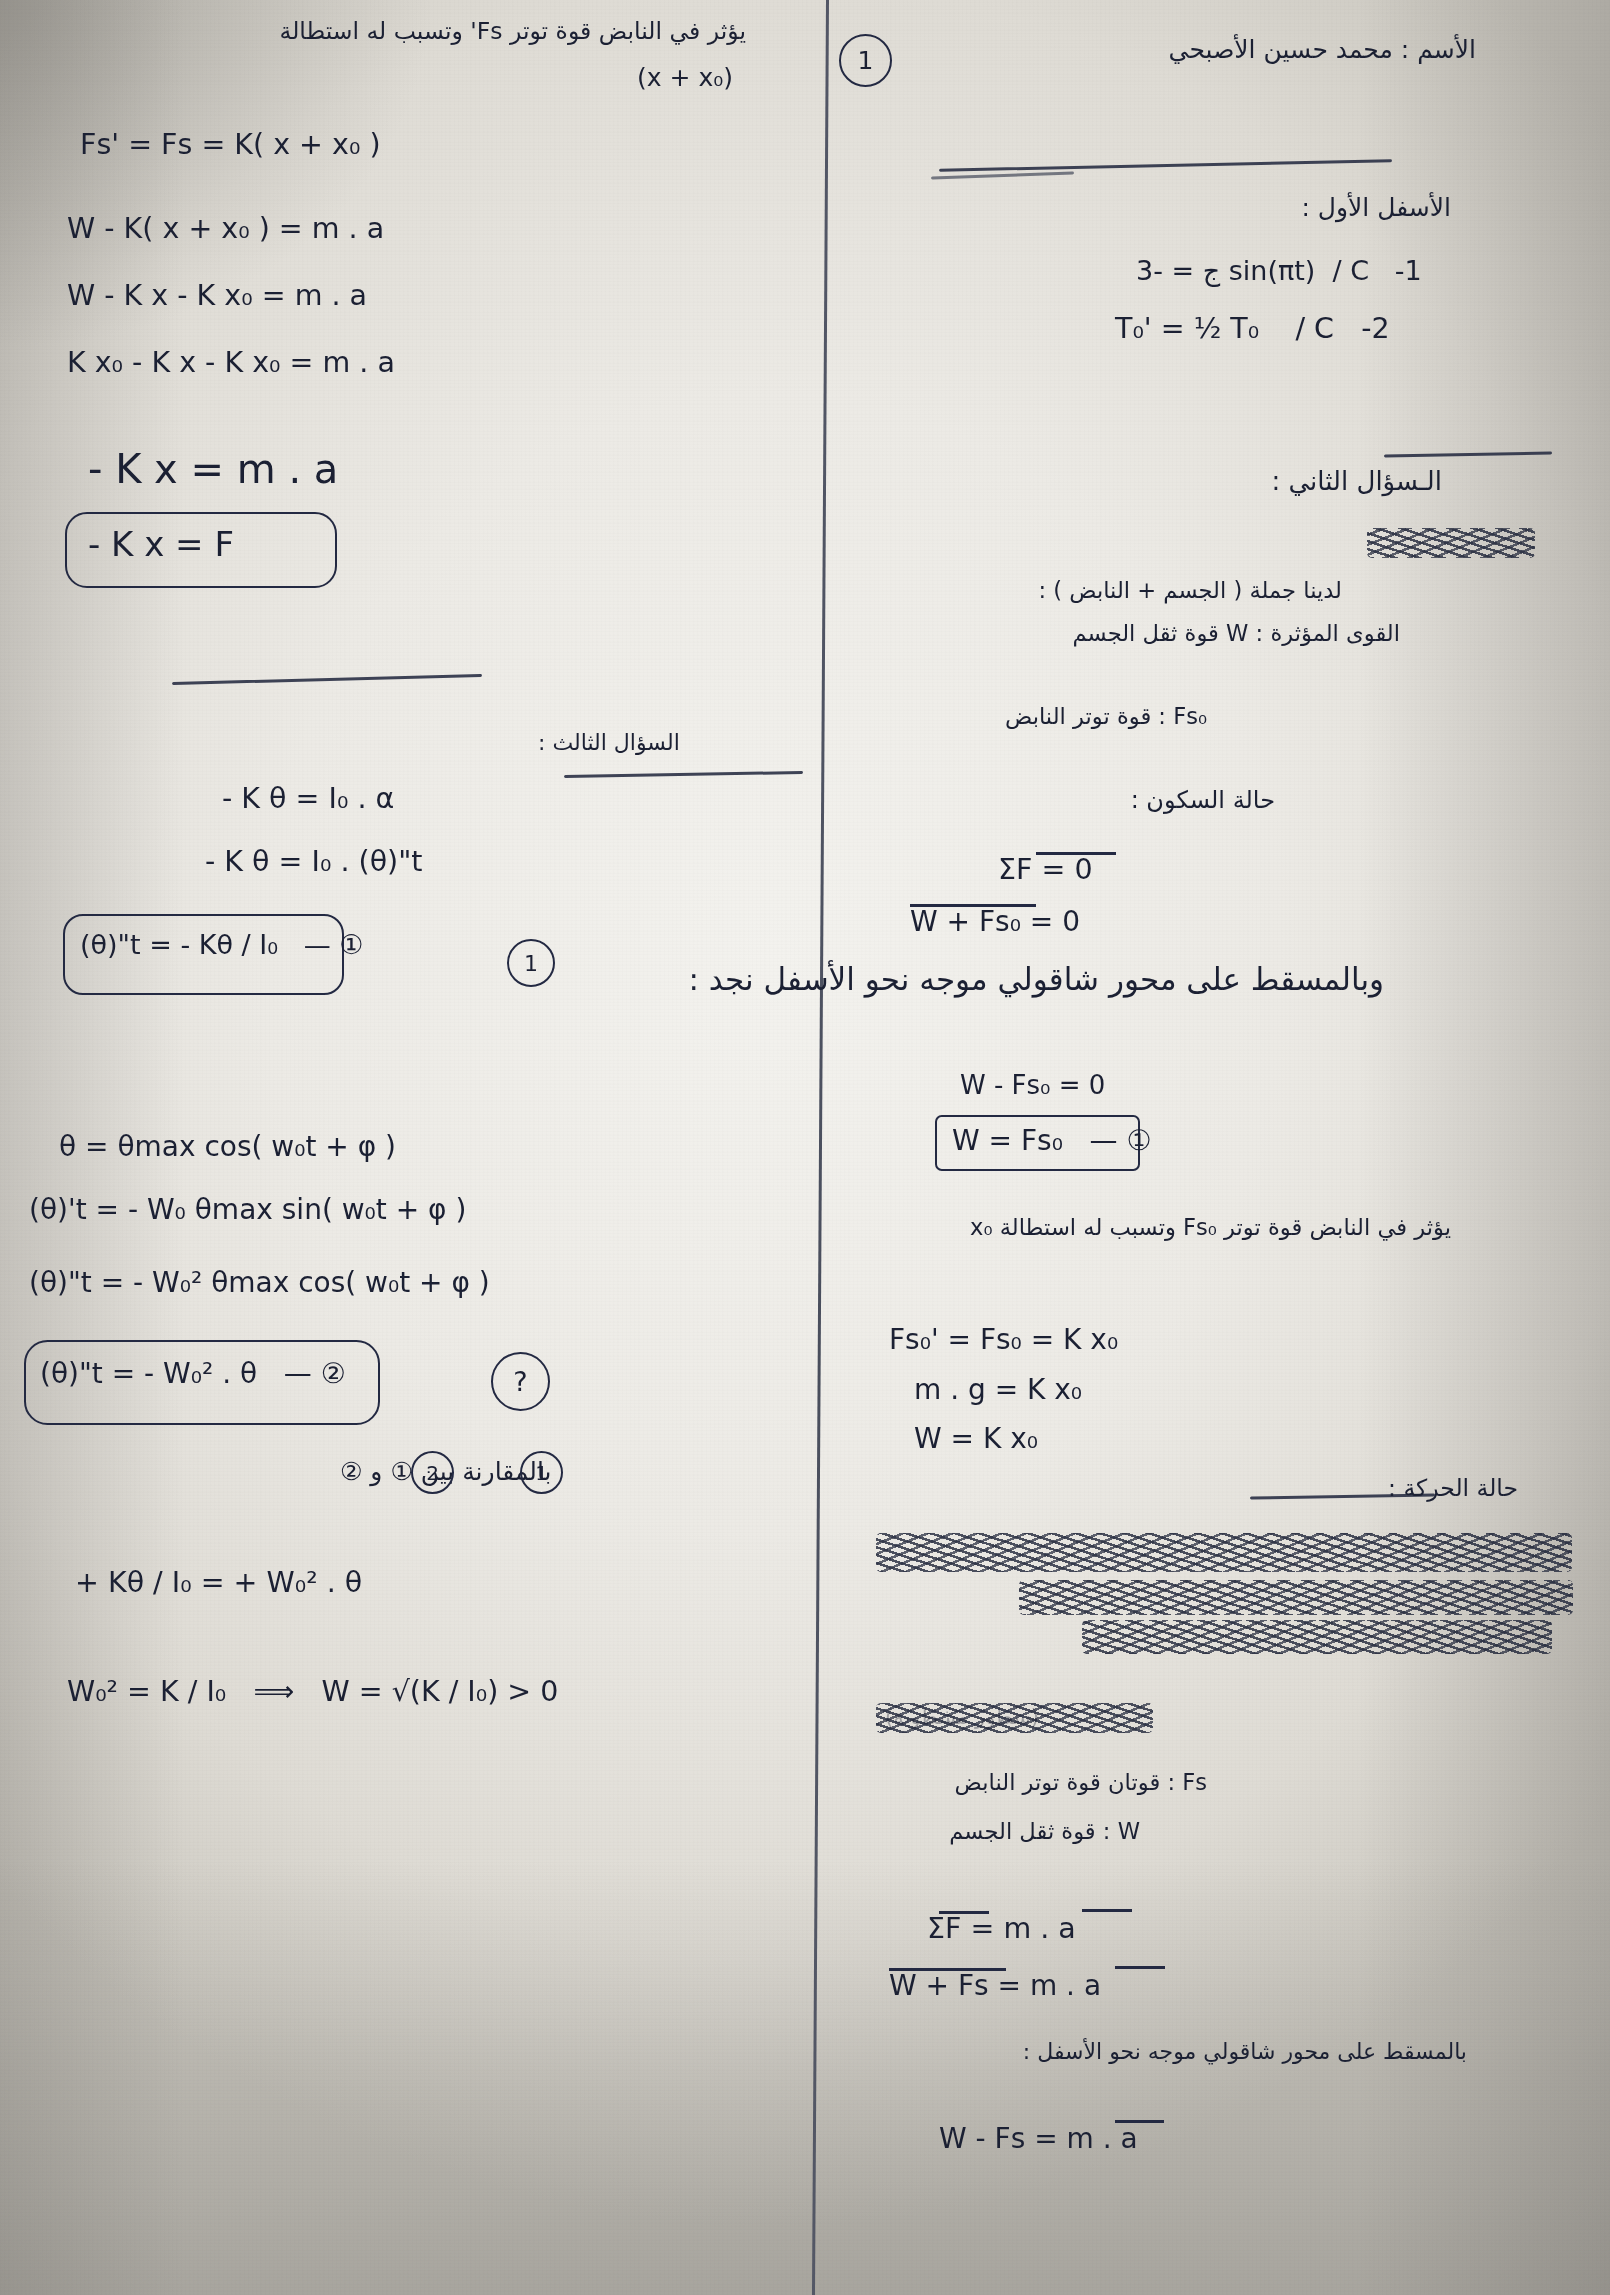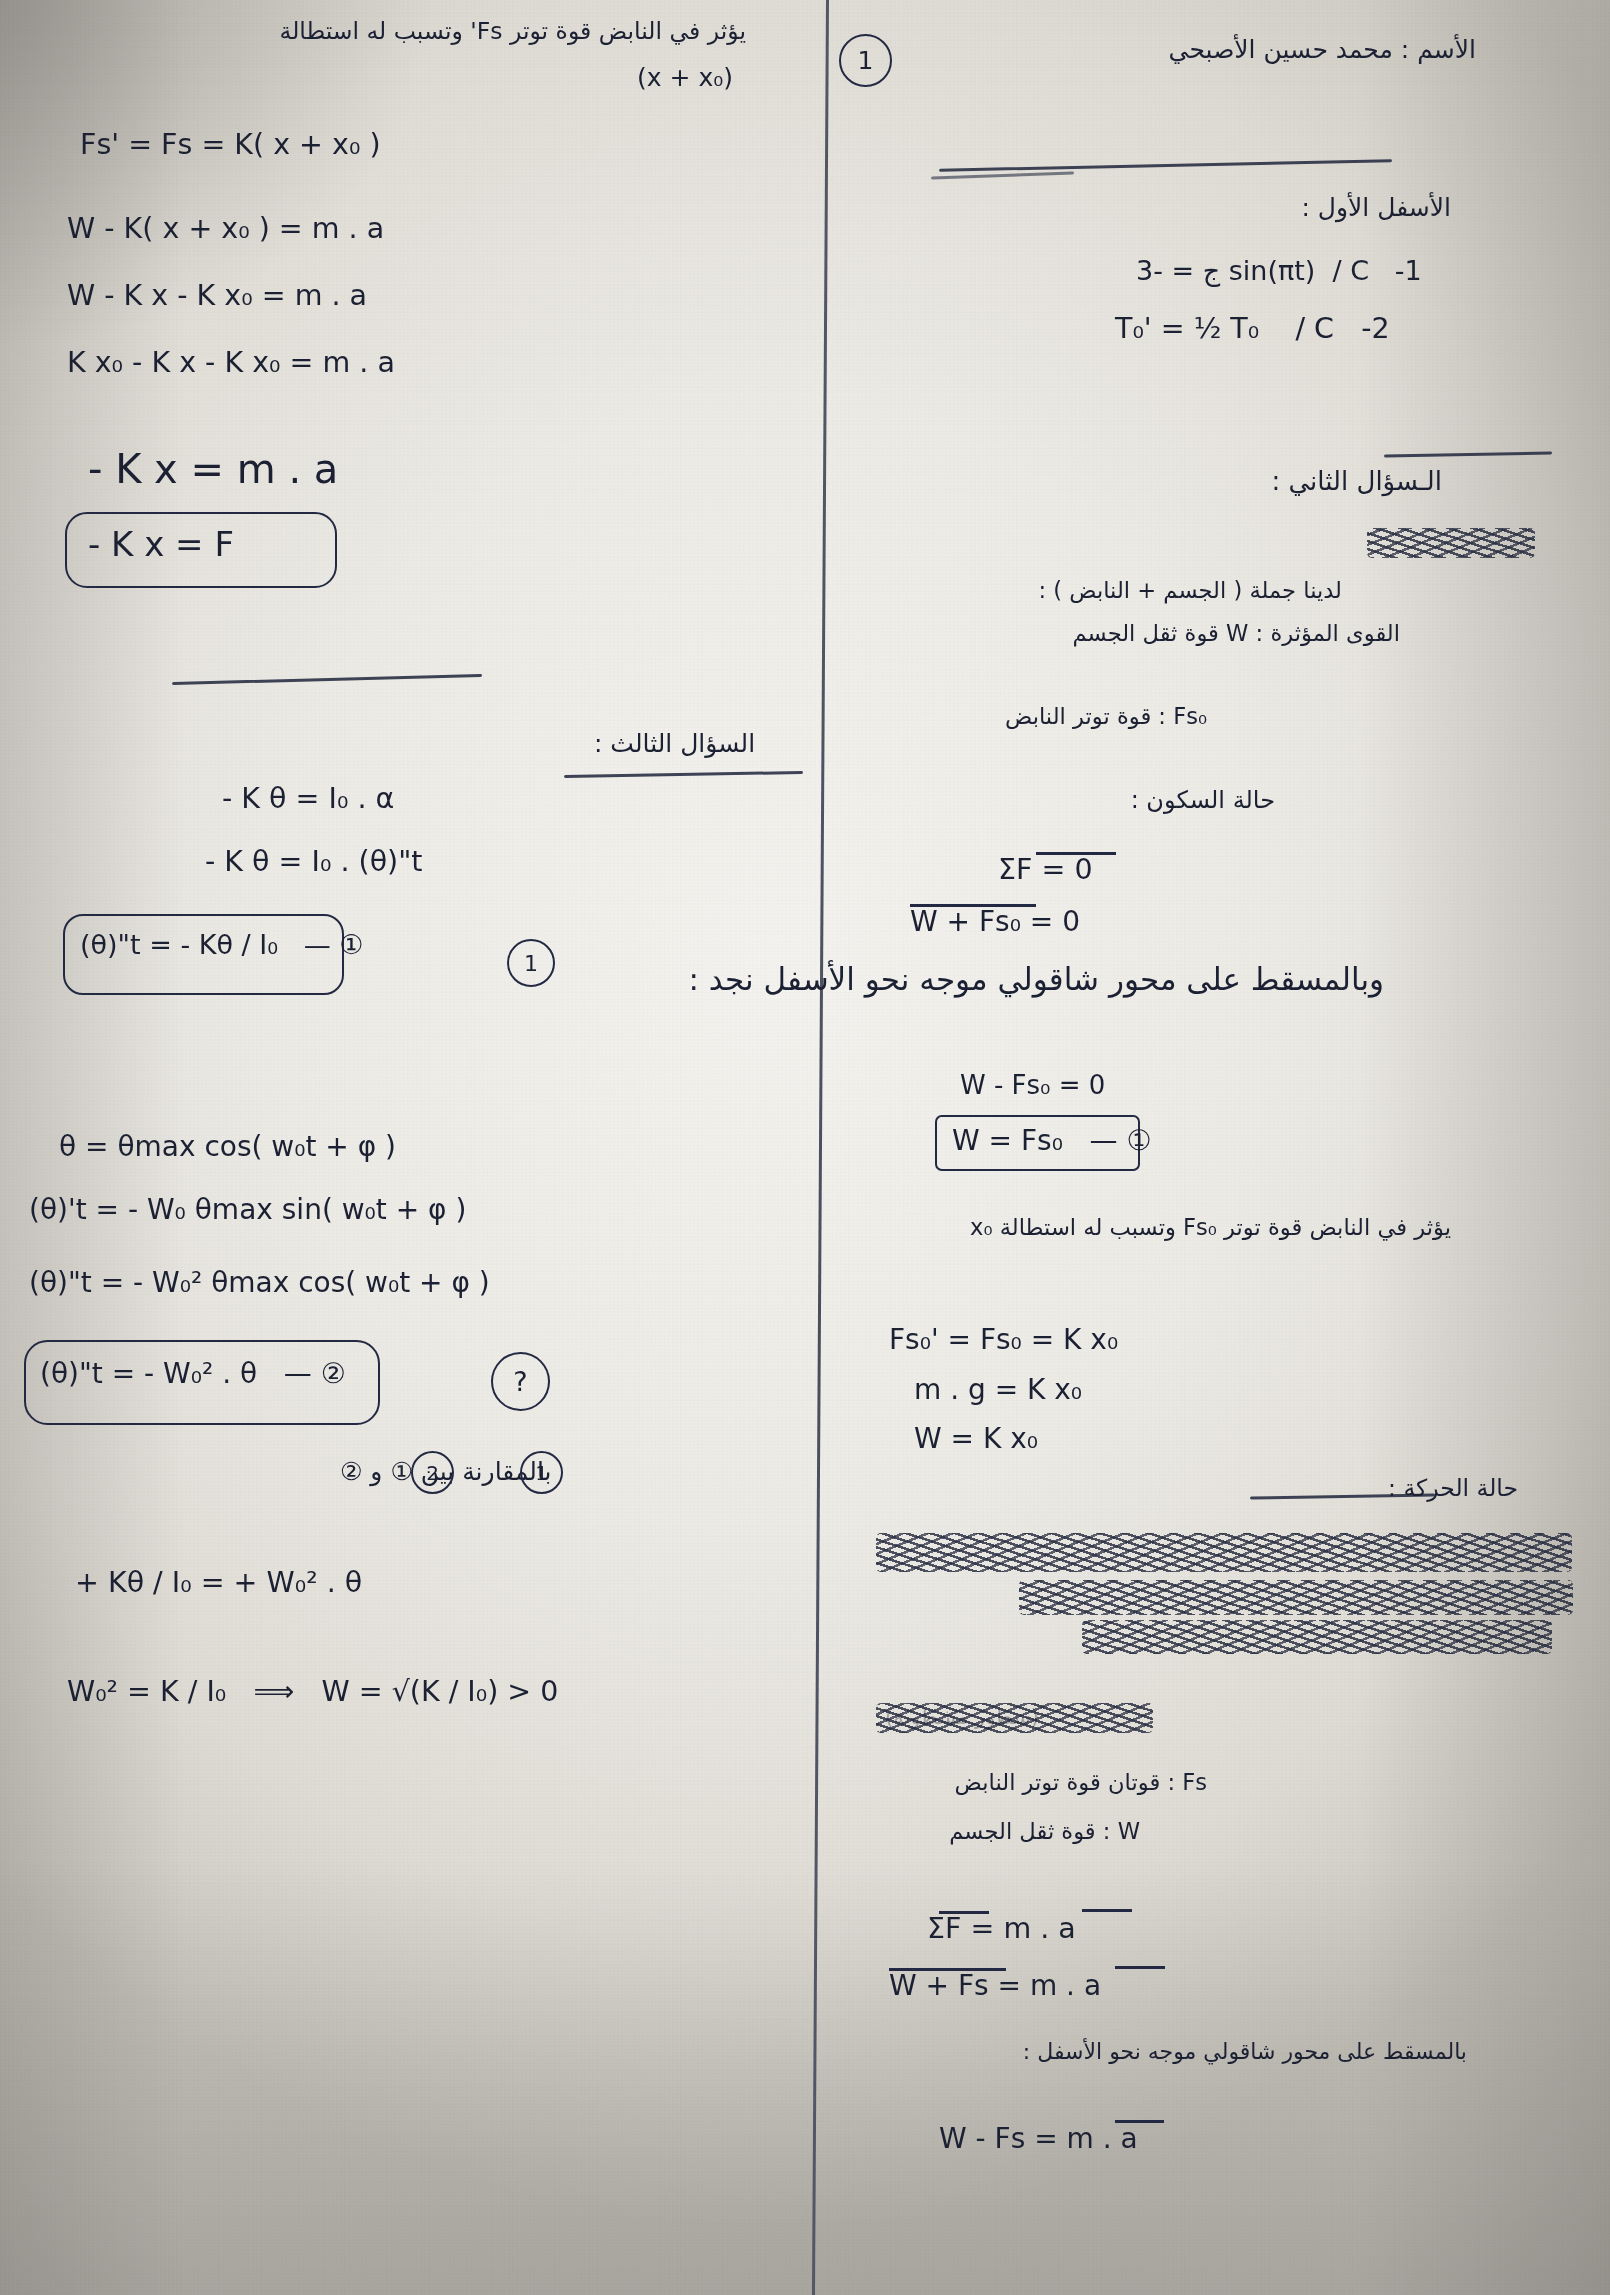--- a/index.html
+++ b/index.html
@@ -204,21 +204,21 @@
   <div class="hw ink" style="left:67px; top:214px; font-size:28.5px;">W - K( x + x₀ ) = m . a</div>
   <div class="hw ink" style="left:67px; top:281px; font-size:28.5px;">W - K x - K x₀ = m . a</div>
   <div class="hw ink" style="left:67px; top:348px; font-size:28.5px;">K x₀ - K x - K x₀ = m . a</div>
   <div class="hw ink" style="left:88px; top:448px; font-size:40px;">- K x = m . a</div>
 
   <div class="boxed" style="left:65px; top:512px; width:268px; height:72px; border-radius:22px;"></div>
   <div class="hw ink" style="left:88px; top:527px; font-size:34px;">- K x = F</div>
 
   <div class="rule" style="left:172px; top:678px; width:310px; transform:rotate(-1.5deg);"></div>
 
-  <div class="hw ar ink" style="left:594px; top:731px; font-size:25px;">السؤال الثالث :</div>
+  <div class="hw ar ink" style="left:538px; top:731px; font-size:22px;">السؤال الثالث :</div>
   <div class="rule" style="left:564px; top:773px; width:239px; transform:rotate(-1deg);"></div>
 
   <div class="hw ink" style="left:222px; top:776px; font-size:28.5px;margin-top:8px;">- K θ = I₀ . α</div>
   <div class="hw ink" style="left:205px; top:847px; font-size:28.5px;">- K θ = I₀ . (θ)"t</div>
 
   <div class="boxed" style="left:63px; top:914px; width:277px; height:77px; border-radius:20px;"></div>
   <div class="hw ink" style="left:80px; top:931px; font-size:27px;">(θ)"t = - Kθ / I₀   — ①</div>
 
   <div class="num-circle" style="left:507px; top:939px; width:44px; height:44px; font-size:22px;">
     <span>1</span>

